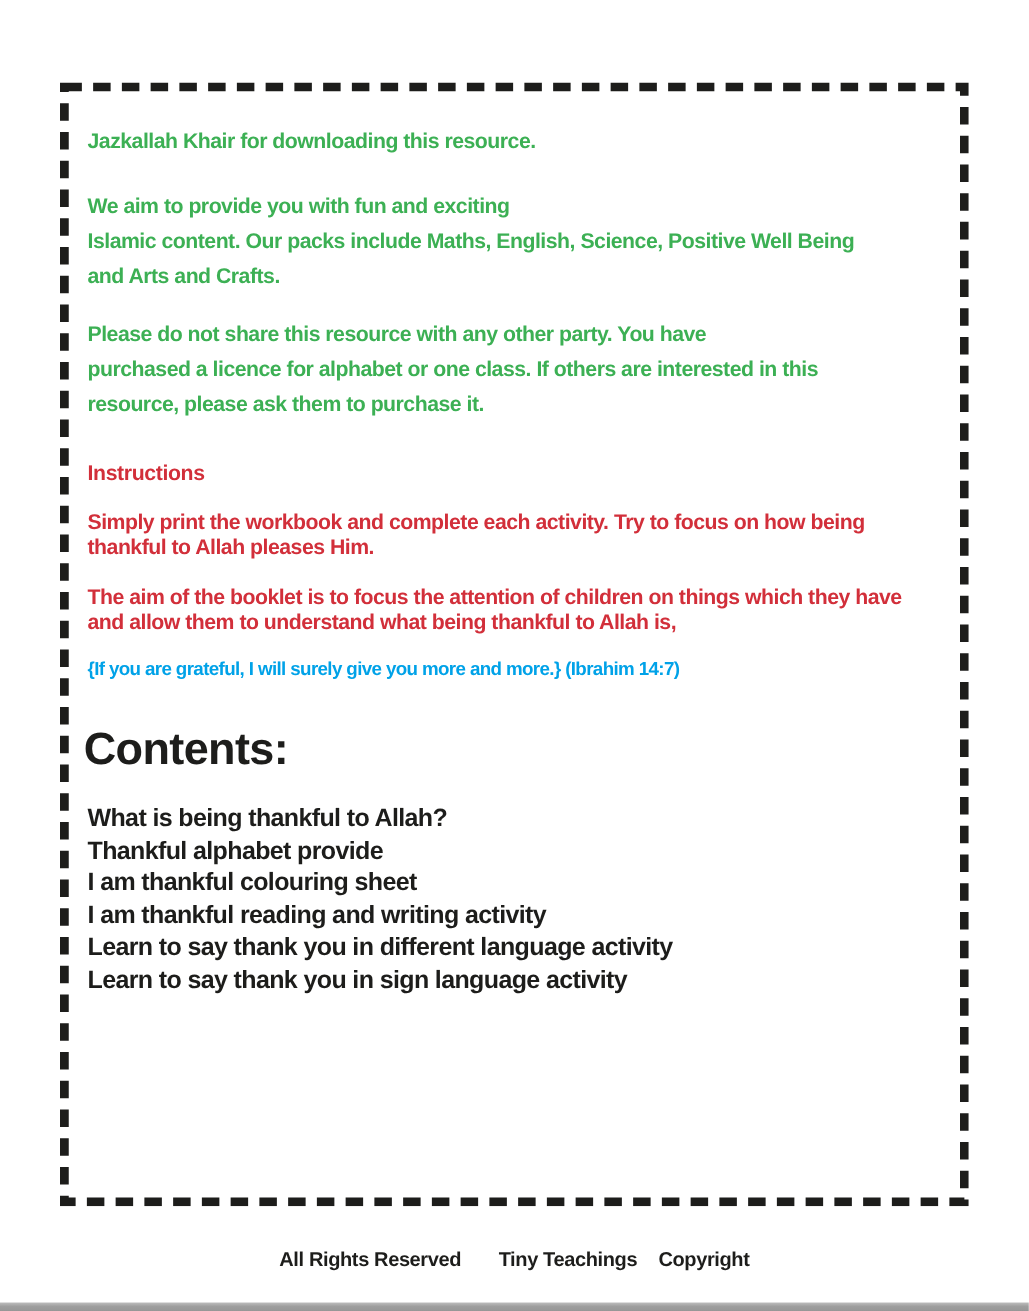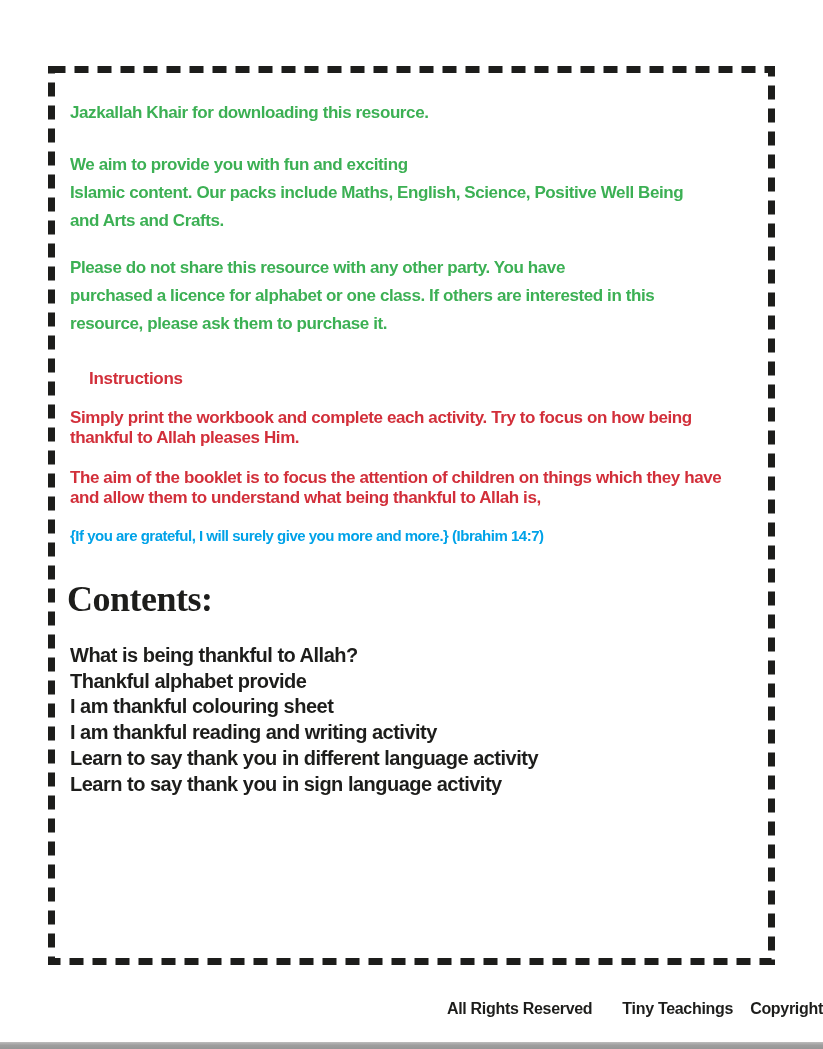--- a/index.html
+++ b/index.html
@@ -19,43 +19,43 @@
     font-weight:bold;
   }
   .abs{position:absolute;white-space:nowrap;}
   .dashed-border{position:absolute;left:48px;top:66px;}
   .green-line{
     left:70px;color:var(--green);
     font-size:17px;line-height:24px;letter-spacing:-0.4px;
   }
   .red-heading{
     left:70px;color:var(--red);
-    font-size:17px;line-height:22px;letter-spacing:-0.3px;margin-left:19px;
+    font-size:17px;line-height:22px;letter-spacing:-0.3px;
   }
   .red-line{
     left:70px;color:var(--red);
     font-size:17px;line-height:20px;letter-spacing:-0.4px;
   }
   .blue-line{
     left:70px;color:var(--blue);
     font-size:15px;line-height:20px;letter-spacing:-0.5px;
   }
   .contents-heading{
     left:67px;top:579px;color:var(--text-black);
-    font-size:36px;line-height:40px;letter-spacing:-0.5px;font-family:Liberation Serif, serif;
+    font-size:36px;line-height:40px;letter-spacing:-0.5px;
   }
   .contents-list{
     position:absolute;left:70px;top:643px;
     color:var(--text-black);
     font-size:20px;line-height:25.7px;letter-spacing:-0.5px;
   }
   .contents-item{white-space:nowrap;}
   .footer{
     position:absolute;left:0;top:1000px;width:823px;
-    display:flex;justify-content:flex-end;align-items:baseline;
+    display:flex;justify-content:center;align-items:baseline;
     color:var(--text-black);
     font-size:16px;letter-spacing:-0.3px;
   }
   .footer .gap-lg{margin-left:30px;}
   .footer .gap-sm{margin-left:17px;}
   .scrollbar-track{
     position:absolute;left:0;bottom:0;width:823px;height:7px;
     background:linear-gradient(#bdbdbd,var(--scrollbar-gray) 45%,#969696);
   }
 </style>

